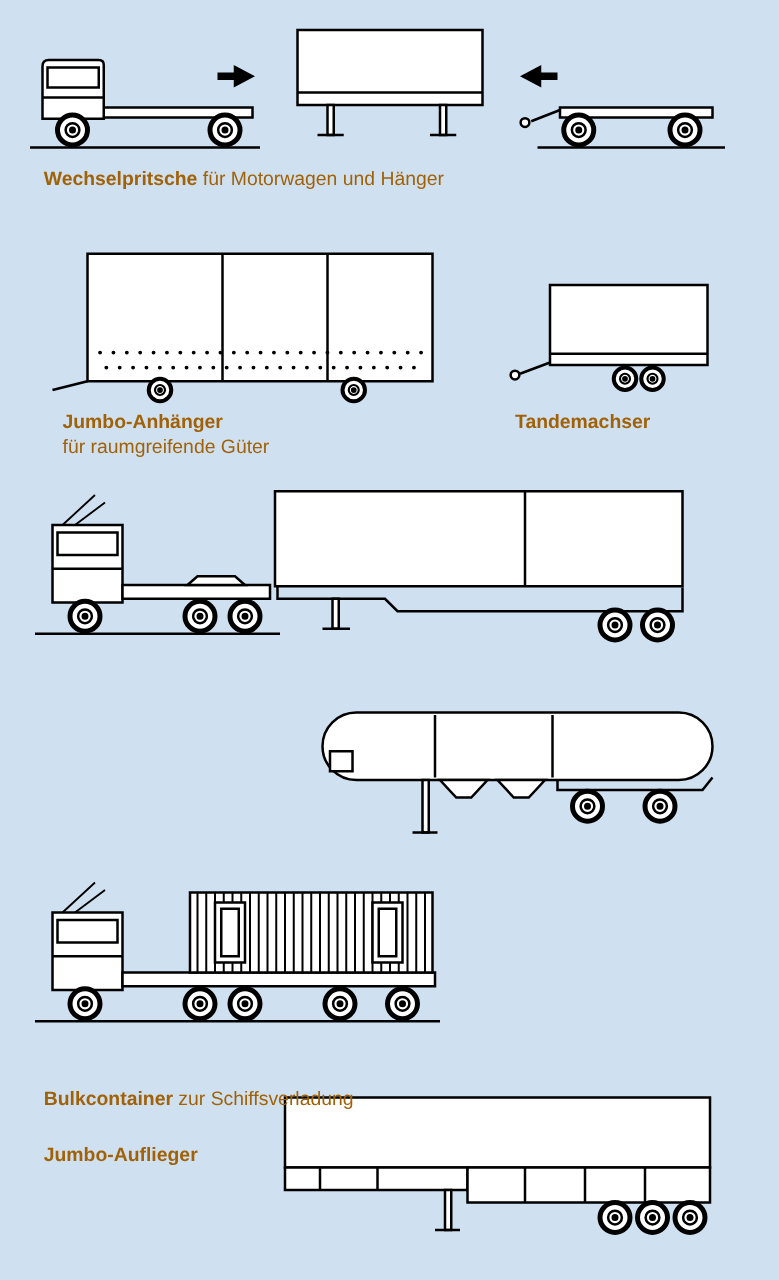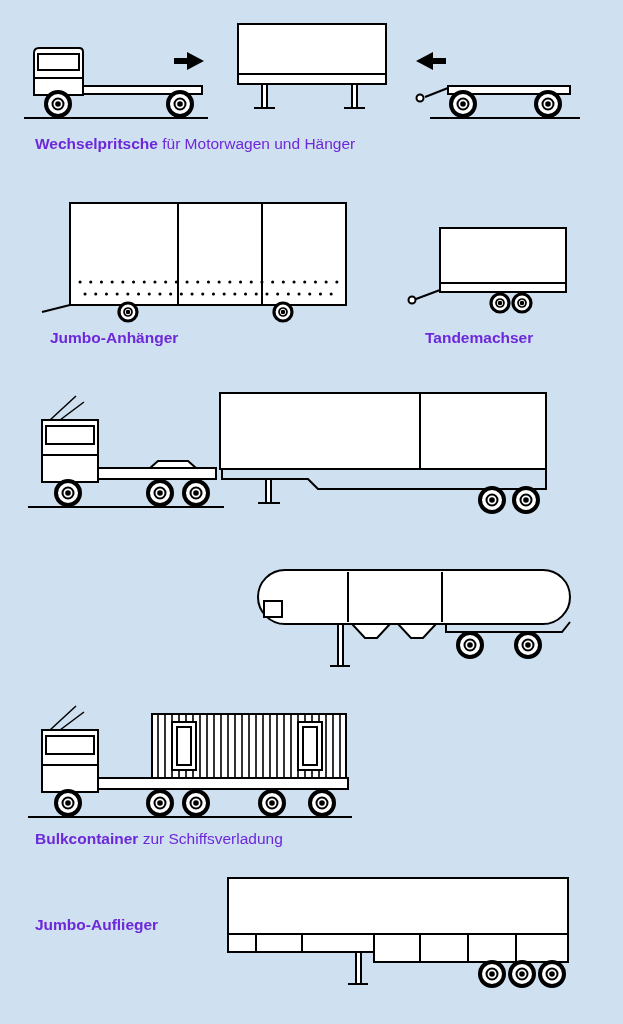--- a/index.html
+++ b/index.html
@@ -1,20 +1,20 @@
 <!DOCTYPE html>
 <html><head>
 <meta charset="utf-8">
 <style>
   * { margin:0; padding:0; box-sizing:border-box; }
   body { background:#cfe0f1; }
   .page {
     position:relative; width:623px; height:1024px;
     background:#cfe0f1; overflow:hidden;
-    font-family:"Liberation Sans", sans-serif; color:#6d28d9;
+    font-family:"Liberation Sans", sans-serif; color:#a16207;
   }
   svg.scene { position:absolute; left:0; top:0; }
   .label { position:absolute; font-size:15.5px; line-height:1.28; }
   .label .b { font-weight:bold; }
 </style>
 </head>
 <body>
 
 <div class="page">
 
@@ -157,28 +157,29 @@
       <use href="#wheel-lg" x="552" y="974"></use>
     </g>
   </svg>
 
   <div class="label" style="left:35px; top:134px">
     <span class="b">Wechselpritsche</span><span class="r"> für Motorwagen und Hänger</span>
   </div>
 
   <div class="label" style="left:50px; top:328px">
     <span class="b">Jumbo-Anhänger</span><br>
+    <span class="r">für raumgreifende Güter</span>
   </div>
 
-  <div class="label" style="left:425px; top:328px">
+  <div class="label" style="left:412px; top:328px">
     <span class="b">Tandemachser</span>
   </div>
 
 
-  <div class="label" style="left:35px; top:829px">
+  <div class="label" style="left:35px; top:870px">
     <span class="b">Bulkcontainer</span><span class="r"> zur Schiffsverladung</span>
   </div>
 
   <div class="label" style="left:35px; top:915px">
     <span class="b">Jumbo-Auflieger</span>
   </div>
 
 </div>
 
 </body></html>

